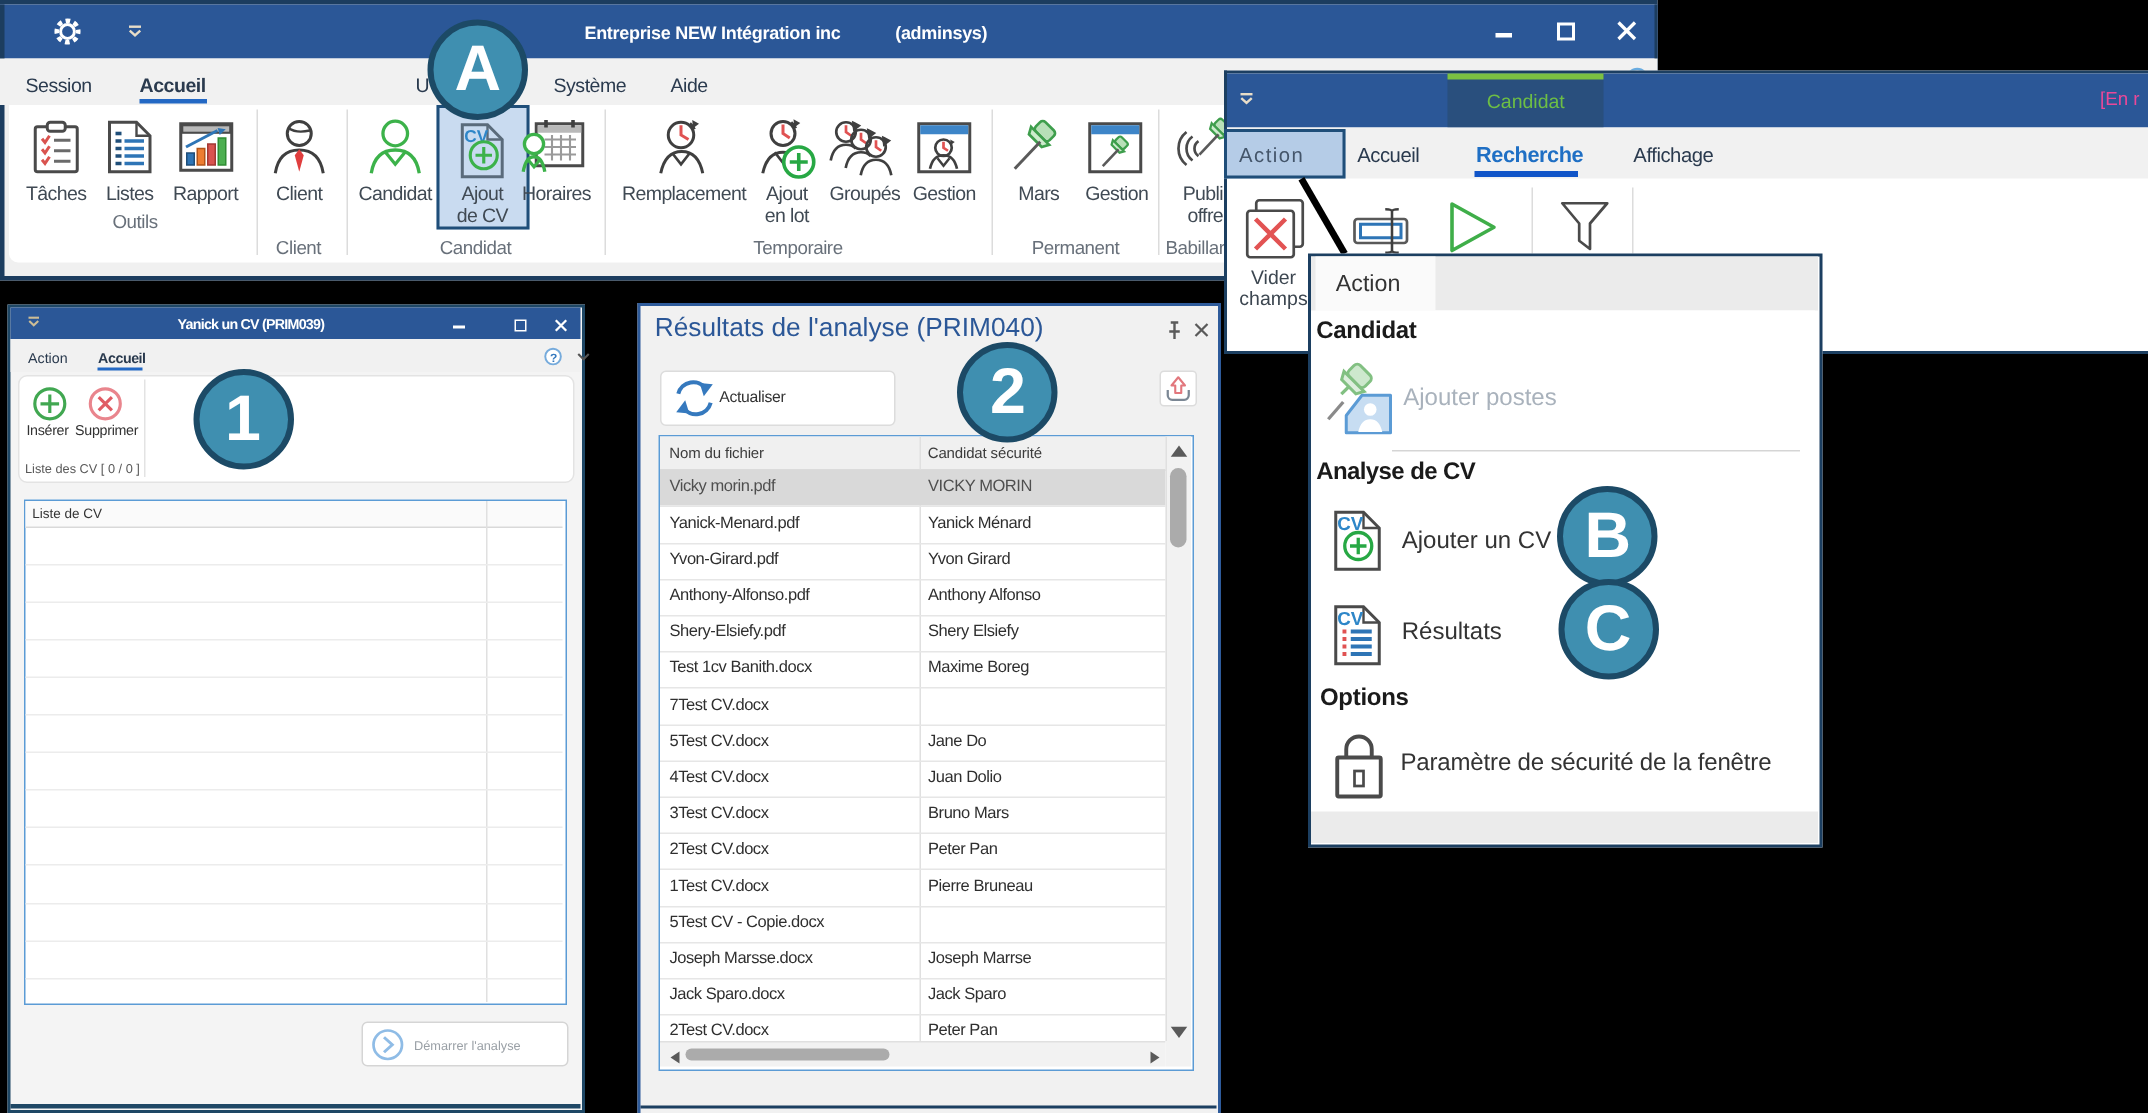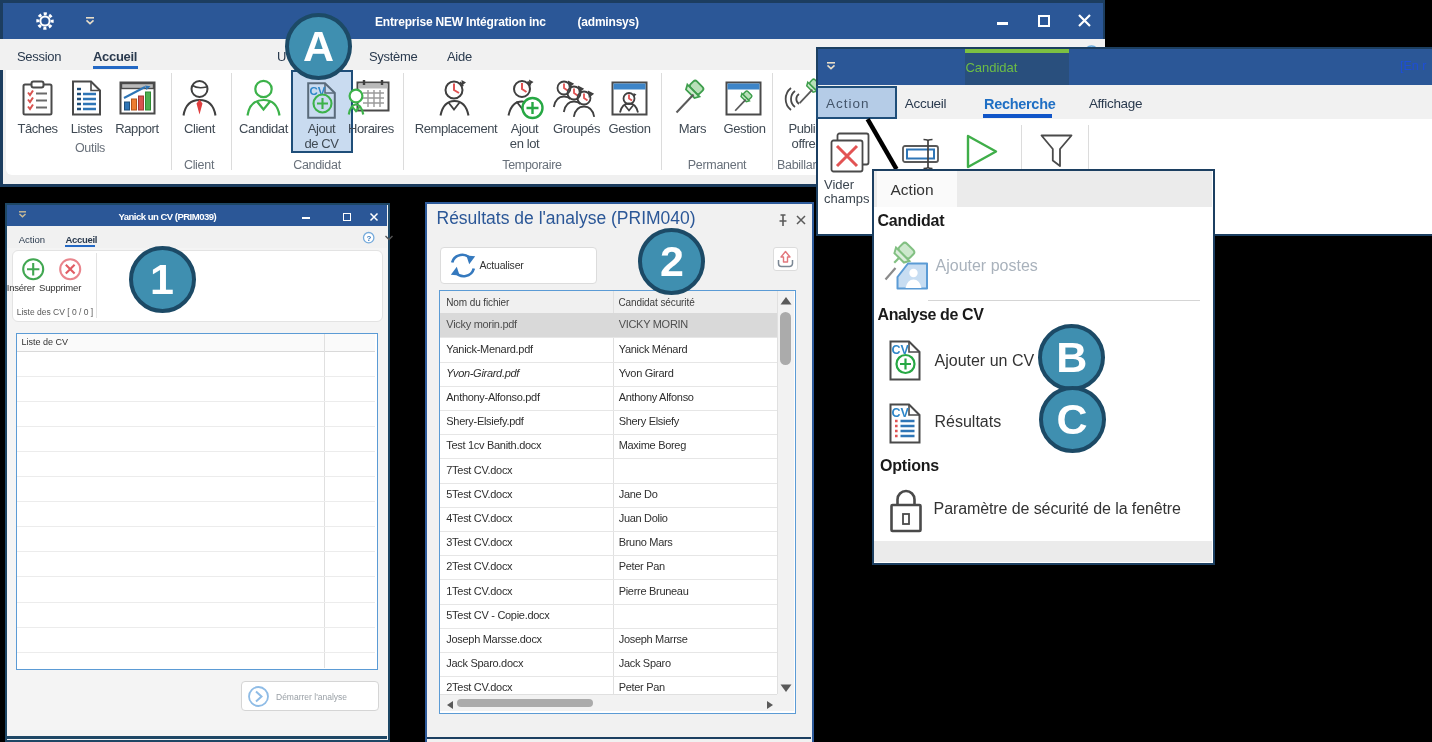--- a/index.html
+++ b/index.html
@@ -1,20 +1,20 @@
 <!DOCTYPE html>
 <html><head>
 <meta charset="utf-8">
 <style>
   * { margin:0; padding:0; box-sizing:border-box; }
   html,body { width:1432px; height:742px; background:#000; }
   body { font-family:"Liberation Sans",sans-serif; position:relative; overflow:hidden; }
   .w { position:absolute; }
   .t { position:absolute; white-space:nowrap; }
-  .c { position:absolute; white-space:nowrap; }
+  .c { position:absolute; white-space:nowrap; text-align:center; }
   svg { position:absolute; overflow:visible; }
   .callout { position:absolute; border:4.5px solid #1c4a66; background:#3f8fb0; border-radius:50%;
     color:#fff; font-weight:bold; font-size:43px; display:flex; align-items:center; justify-content:center; z-index:50;}
   .sep { position:absolute; width:1px; background:#dcdcdc; }
   .rl { position:absolute; font-size:13px; letter-spacing:-0.4px; color:#404a54; text-align:center; white-space:nowrap; }
   .gl { position:absolute; font-size:12.5px; letter-spacing:-0.3px; color:#68707a; text-align:center; white-space:nowrap; }
   .tab { position:absolute; font-size:13px; letter-spacing:-0.3px; color:#2a3a4e; white-space:nowrap; }
 </style>
 </head>
 <body>
@@ -243,21 +243,21 @@
 </div>
 
 <div class="w" id="w4" style="left:816px;top:47px;width:616px;height:189px;background:#fff;border:2px solid #1c3f61;border-right:none;z-index:10;">
   <div class="w" style="left:0;top:0;width:614px;height:36.3px;background:#2b5797;"></div>
   <svg style="left:8px;top:13px;" width="10" height="8">
       <path d="M1 0.8 H9" stroke="#e8ddc8" stroke-width="1.6" fill="none"></path>
       <path d="M1.5 3.4 L5 6.6 L8.5 3.4" stroke="#e8ddc8" stroke-width="1.6" fill="none"></path>
     </svg>
   <div class="w" style="left:147.4px;top:0;width:103.6px;height:36.3px;background:#294f7d;border-top:4px solid #7cc142;"></div>
   <div class="c" style="left:147.4px;top:10.5px;width:103.6px;font-size:13px;color:#6dbe45;">Candidat</div>
-  <div class="t" style="left:582px;top:10px;font-size:12.5px;color:#1d4ed8;">[En r</div>
+  <div class="t" style="left:582px;top:10px;font-size:12.5px;color:#ec4899;">[En r</div>
 
   <div class="w" style="left:0;top:36.3px;width:614px;height:33.9px;background:#f1f1f1;"></div>
   <div class="w" style="left:-2px;top:36.9px;width:81px;height:33.3px;background:#b5cce7;border:2.5px solid #1f4e79;z-index:3;"></div>
   <div class="t" style="left:8px;top:46.8px;font-size:13.5px;letter-spacing:1px;color:#44556a;z-index:4;">Action</div>
   <div class="tab" style="left:86.8px;top:46.8px;font-size:13.5px;">Accueil</div>
   <div class="tab" style="left:166px;top:46.5px;font-size:14.5px;letter-spacing:-0.3px;font-weight:bold;color:#1f6fc4;">Recherche</div>
   <div class="w" style="left:165.1px;top:65.3px;width:69px;height:3.5px;background:#1155c8;"></div>
   <div class="tab" style="left:270.9px;top:46.8px;font-size:13.5px;">Affichage</div>
 
   <svg style="left:12px;top:83px;" width="40" height="42">
@@ -432,21 +432,21 @@
     <div class="w" style="left:0;top:0;width:354.1px;height:22.5px;background:#f0f0f0;border-bottom:1px solid #c9c9c9;"></div>
     <div class="t" style="left:6.4px;top:5.5px;font-size:10px;letter-spacing:-0.1px;color:#3c3c3c;">Nom du fichier</div>
     <div class="t" style="left:178.7px;top:5.5px;font-size:10px;letter-spacing:-0.1px;color:#3c3c3c;">Candidat sécurité</div>
     <div class="w" style="left:173.2px;top:0;width:1px;height:403.6px;background:#e0e0e0;"></div>
     <div class="w" style="left:0;top:22.2px;width:337.5px;height:24.2px;background:#d9d9d9;"></div>
     <div class="t" style="left:6.5px;top:27.3px;font-size:11px;letter-spacing:-0.3px;color:#4f4f4f;">Vicky morin.pdf</div>
     <div class="t" style="left:178.9px;top:27.3px;font-size:11px;letter-spacing:-0.3px;color:#4f4f4f;">VICKY MORIN</div>
     <div class="t" style="left:6.5px;top:51.5px;font-size:11px;letter-spacing:-0.3px;color:#2f2f2f;">Yanick-Menard.pdf</div>
     <div class="t" style="left:178.9px;top:51.5px;font-size:11px;letter-spacing:-0.3px;color:#2f2f2f;">Yanick Ménard</div>
     <div class="w" style="left:0;top:46.4px;width:337.5px;height:1px;background:#e6e6e6;"></div>
-    <div class="t" style="left:6.5px;top:75.7px;font-size:11px;letter-spacing:-0.3px;color:#2f2f2f;font-style:italic;">Yvon-Girard.pdf</div>
+    <div class="t" style="left:6.5px;top:75.7px;font-size:11px;letter-spacing:-0.3px;color:#2f2f2f;">Yvon-Girard.pdf</div>
     <div class="t" style="left:178.9px;top:75.7px;font-size:11px;letter-spacing:-0.3px;color:#2f2f2f;">Yvon Girard</div>
     <div class="w" style="left:0;top:70.6px;width:337.5px;height:1px;background:#e6e6e6;"></div>
     <div class="t" style="left:6.5px;top:99.9px;font-size:11px;letter-spacing:-0.3px;color:#2f2f2f;">Anthony-Alfonso.pdf</div>
     <div class="t" style="left:178.9px;top:99.9px;font-size:11px;letter-spacing:-0.3px;color:#2f2f2f;">Anthony Alfonso</div>
     <div class="w" style="left:0;top:94.8px;width:337.5px;height:1px;background:#e6e6e6;"></div>
     <div class="t" style="left:6.5px;top:124.1px;font-size:11px;letter-spacing:-0.3px;color:#2f2f2f;">Shery-Elsiefy.pdf</div>
     <div class="t" style="left:178.9px;top:124.1px;font-size:11px;letter-spacing:-0.3px;color:#2f2f2f;">Shery Elsiefy</div>
     <div class="w" style="left:0;top:119.0px;width:337.5px;height:1px;background:#e6e6e6;"></div>
     <div class="t" style="left:6.5px;top:148.3px;font-size:11px;letter-spacing:-0.3px;color:#2f2f2f;">Test 1cv Banith.docx</div>
     <div class="t" style="left:178.9px;top:148.3px;font-size:11px;letter-spacing:-0.3px;color:#2f2f2f;">Maxime Boreg</div>

